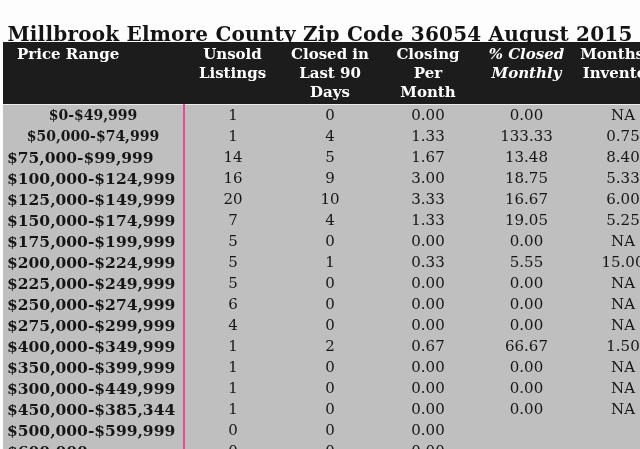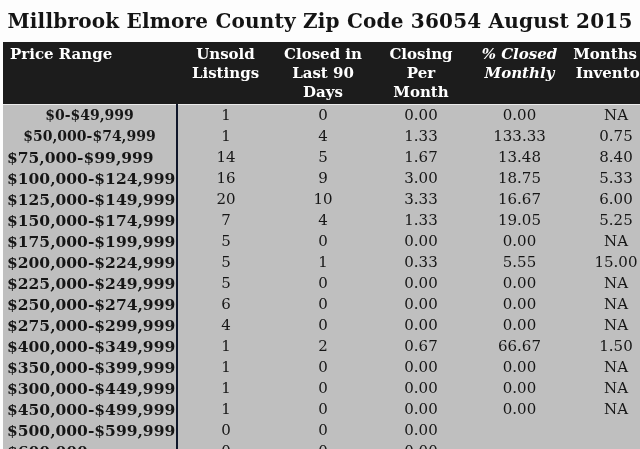--- a/index.html
+++ b/index.html
@@ -13,21 +13,21 @@
     width: 640px;
     height: 449px;
     overflow: hidden;
     background: #fdfdfd;
   }
   .title {
     text-align: center;
     font-weight: bold;
     font-size: 20px;
     color: #141414;
-    padding-top: 9px;
+    padding-top: 22px;
     letter-spacing: 0.2px;
   }
   .table-wrap {
     position: absolute;
     left: 3px;
     top: 42px;
     width: 631px;
   }
   table.data-table {
     border-collapse: collapse;
@@ -42,21 +42,21 @@
     font-size: 15px;
     line-height: 19px;
     height: 44px;
     vertical-align: top;
     padding: 3px 2px 2px 2px;
     text-align: center;
     border-bottom: 1px solid #ececec;
   }
   thead th.col-price {
     text-align: left;
-    padding-left: 7px;
+    padding-left: 14px;
   }
   .w-price { width: 165px; }
   .w-c2 { width: 93px; }
   .w-c3 { width: 94px; }
   .w-c4 { width: 94px; }
   .w-c5 { width: 95px; font-style: italic; }
   .w-c6 { width: 90px; }
   tbody {
     background: #bfbfbf;
   }
@@ -67,21 +67,21 @@
     line-height: 21px;
     text-align: center;
     padding: 0;
     white-space: nowrap;
     overflow: hidden;
   }
   tbody td:first-child {
     font-weight: bold;
     text-align: left;
     padding-left: 4px;
-    border-right: 2px solid #0f172a;
+    border-right: 2px solid #ec4899;
     font-size: 15.5px;
   }
   
   tbody tr:nth-child(1) td:first-child,
   tbody tr:nth-child(2) td:first-child {
     text-align: center;
     padding-left: 0;
     font-size: 14px;
   }
 </style>
@@ -210,21 +210,21 @@
           </tr>
           <tr>
             <td>$300,000-$449,999</td>
             <td>1</td>
             <td>0</td>
             <td>0.00</td>
             <td>0.00</td>
             <td>NA</td>
           </tr>
           <tr>
-            <td>$450,000-$499,999</td>
+            <td>$450,000-$385,344</td>
             <td>1</td>
             <td>0</td>
             <td>0.00</td>
             <td>0.00</td>
             <td>NA</td>
           </tr>
           <tr>
             <td>$500,000-$599,999</td>
             <td>0</td>
             <td>0</td>

